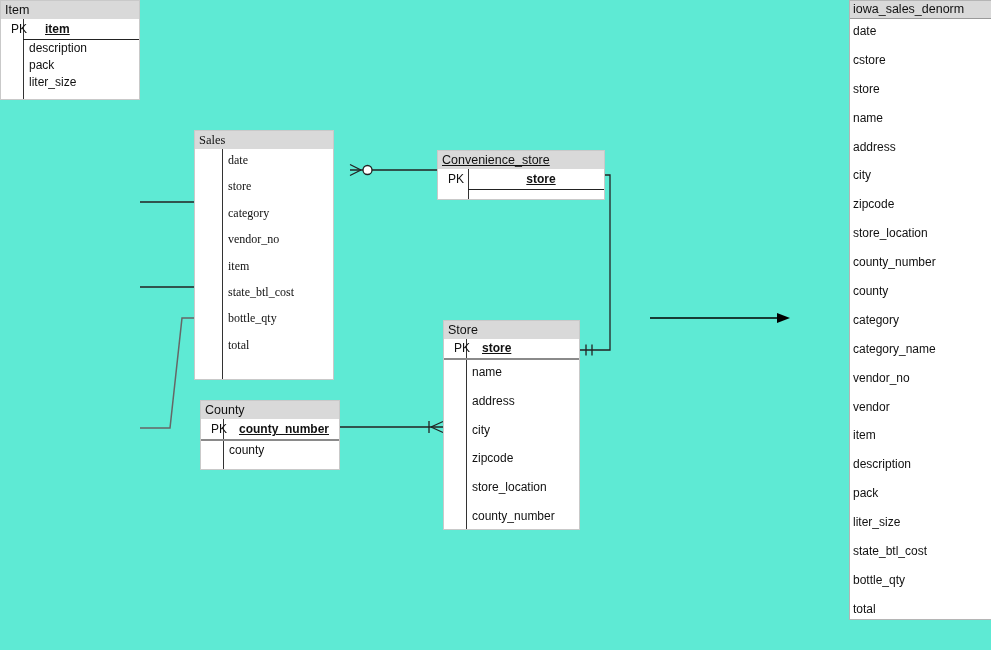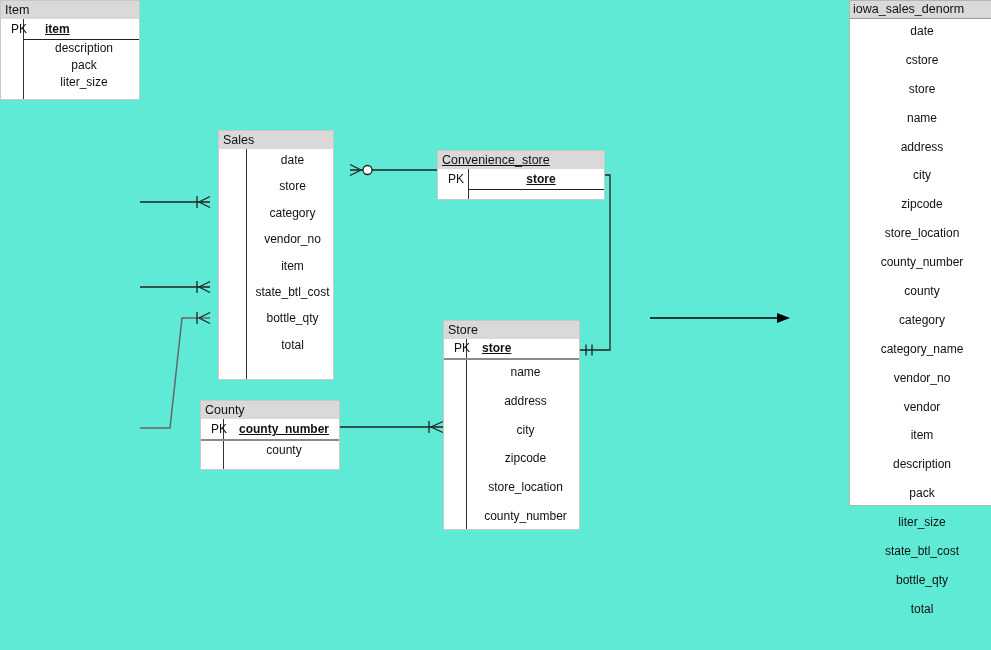--- a/index.html
+++ b/index.html
@@ -10,53 +10,53 @@
   .tbl{position:absolute;background:#fff;border:1px solid #c9c9c9;box-sizing:border-box;font-size:12px;}
   .tbl-h{height:18px;line-height:18px;background:#d9d9d9;padding-left:4px;font-size:12.5px;
          overflow:hidden;white-space:nowrap;}
   .vline{position:absolute;width:1px;background:#333;top:18px;bottom:0;}
   .pk-row{position:absolute;left:0;right:0;top:18px;display:flex;}
   .pk-cell{flex:0 0 auto;padding-left:10px;}
   .pk-name{font-weight:bold;text-decoration:underline;padding-left:6px;white-space:nowrap;}
   .sep{position:absolute;height:1px;background:#222;right:0;}
   .sep-gray{position:absolute;height:2px;background:#8a8a8a;left:0;right:0;}
   .rows{position:absolute;right:0;}
-  .f-row{line-height:18px;padding-left:6px;white-space:nowrap;overflow:hidden;box-sizing:border-box;text-align:center;}
+  .f-row{line-height:18px;padding-left:6px;white-space:nowrap;overflow:hidden;box-sizing:border-box;}
 
   
   #t-cat{left:0;top:150;width:140px;height:72px;}
   #t-cat .vline{left:27px;} #t-cat .pk-row{height:20px;line-height:20px;} #t-cat .pk-cell{width:27px;}
   #t-cat .sep{left:27px;top:38px;} #t-cat .rows{left:27px;top:40px;} #t-cat .f-row{height:20px;}
   
   #t-ven{left:0;top:250;width:140px;height:72px;}
   #t-ven .vline{left:27px;} #t-ven .pk-row{height:20px;line-height:20px;} #t-ven .pk-cell{width:27px;}
   #t-ven .sep{left:27px;top:38px;} #t-ven .rows{left:27px;top:40px;} #t-ven .f-row{height:20px;}
   
   #t-itm{left:0;top:370;width:140px;height:100px;}
   #t-itm .vline{left:22px;} #t-itm .pk-row{height:20px;line-height:20px;} #t-itm .pk-cell{width:22px;}
   #t-itm .pk-name{padding-left:12px;}
   #t-itm .sep{left:22px;top:38px;} #t-itm .rows{left:22px;top:39px;} #t-itm .f-row{height:17px;line-height:17px;}
   
-  #t-sal{left:218px;top:130px;width:116px;height:250px;}
+  #t-sal{left:194px;top:130px;width:140px;height:250px;font-family:Liberation Serif, serif;}
   #t-sal .vline{left:27px;} #t-sal .rows{left:27px;top:18px;} #t-sal .f-row{height:26.4px;padding-top:2px;}
   
   #t-cnt{left:200px;top:400px;width:140px;height:70px;}
   #t-cnt .vline{left:22px;} #t-cnt .pk-row{height:20px;line-height:20px;} #t-cnt .pk-cell{width:22px;}
   #t-cnt .sep-gray{top:38px;} #t-cnt .rows{left:22px;top:40px;} #t-cnt .f-row{height:18px;}
   
   #t-cvs{left:437px;top:150px;width:168px;height:50px;text-decoration:underline;}
   #t-cvs .vline{left:30px;} #t-cvs .pk-row{height:20px;line-height:20px;} #t-cvs .pk-cell{width:30px;}
   #t-cvs .pk-name{flex:1;text-align:center;padding-left:0;}
   #t-cvs .sep{left:30px;top:38px;}
   
   #t-sto{left:443px;top:320px;width:137px;height:210px;}
   #t-sto .vline{left:22px;} #t-sto .pk-row{height:19px;line-height:19px;} #t-sto .pk-cell{width:22px;}
   #t-sto .sep-gray{top:37px;} #t-sto .rows{left:22px;top:39px;} #t-sto .f-row{height:28.8px;padding-top:3px;}
   
-  #t-den{left:849px;top:0;width:143px;height:506px;border-color:#b5b5b5;}
+  #t-den{left:849px;top:0;width:143px;height:620px;border-color:#b5b5b5;}
   #t-den .tbl-h{height:17px;line-height:17px;border-bottom:1px solid #9a9a9a;padding-left:3px;}
   #t-den .rows{left:0;top:18px;} #t-den .f-row{height:28.9px;padding-top:3px;padding-left:3px;}
 </style>
 </head>
 <body>
 
 <div id="canvas">
 
   <svg class="rels" viewBox="0 0 991 650" xmlns="http://www.w3.org/2000/svg">
     <g stroke="#222" stroke-width="1.3" fill="none">

